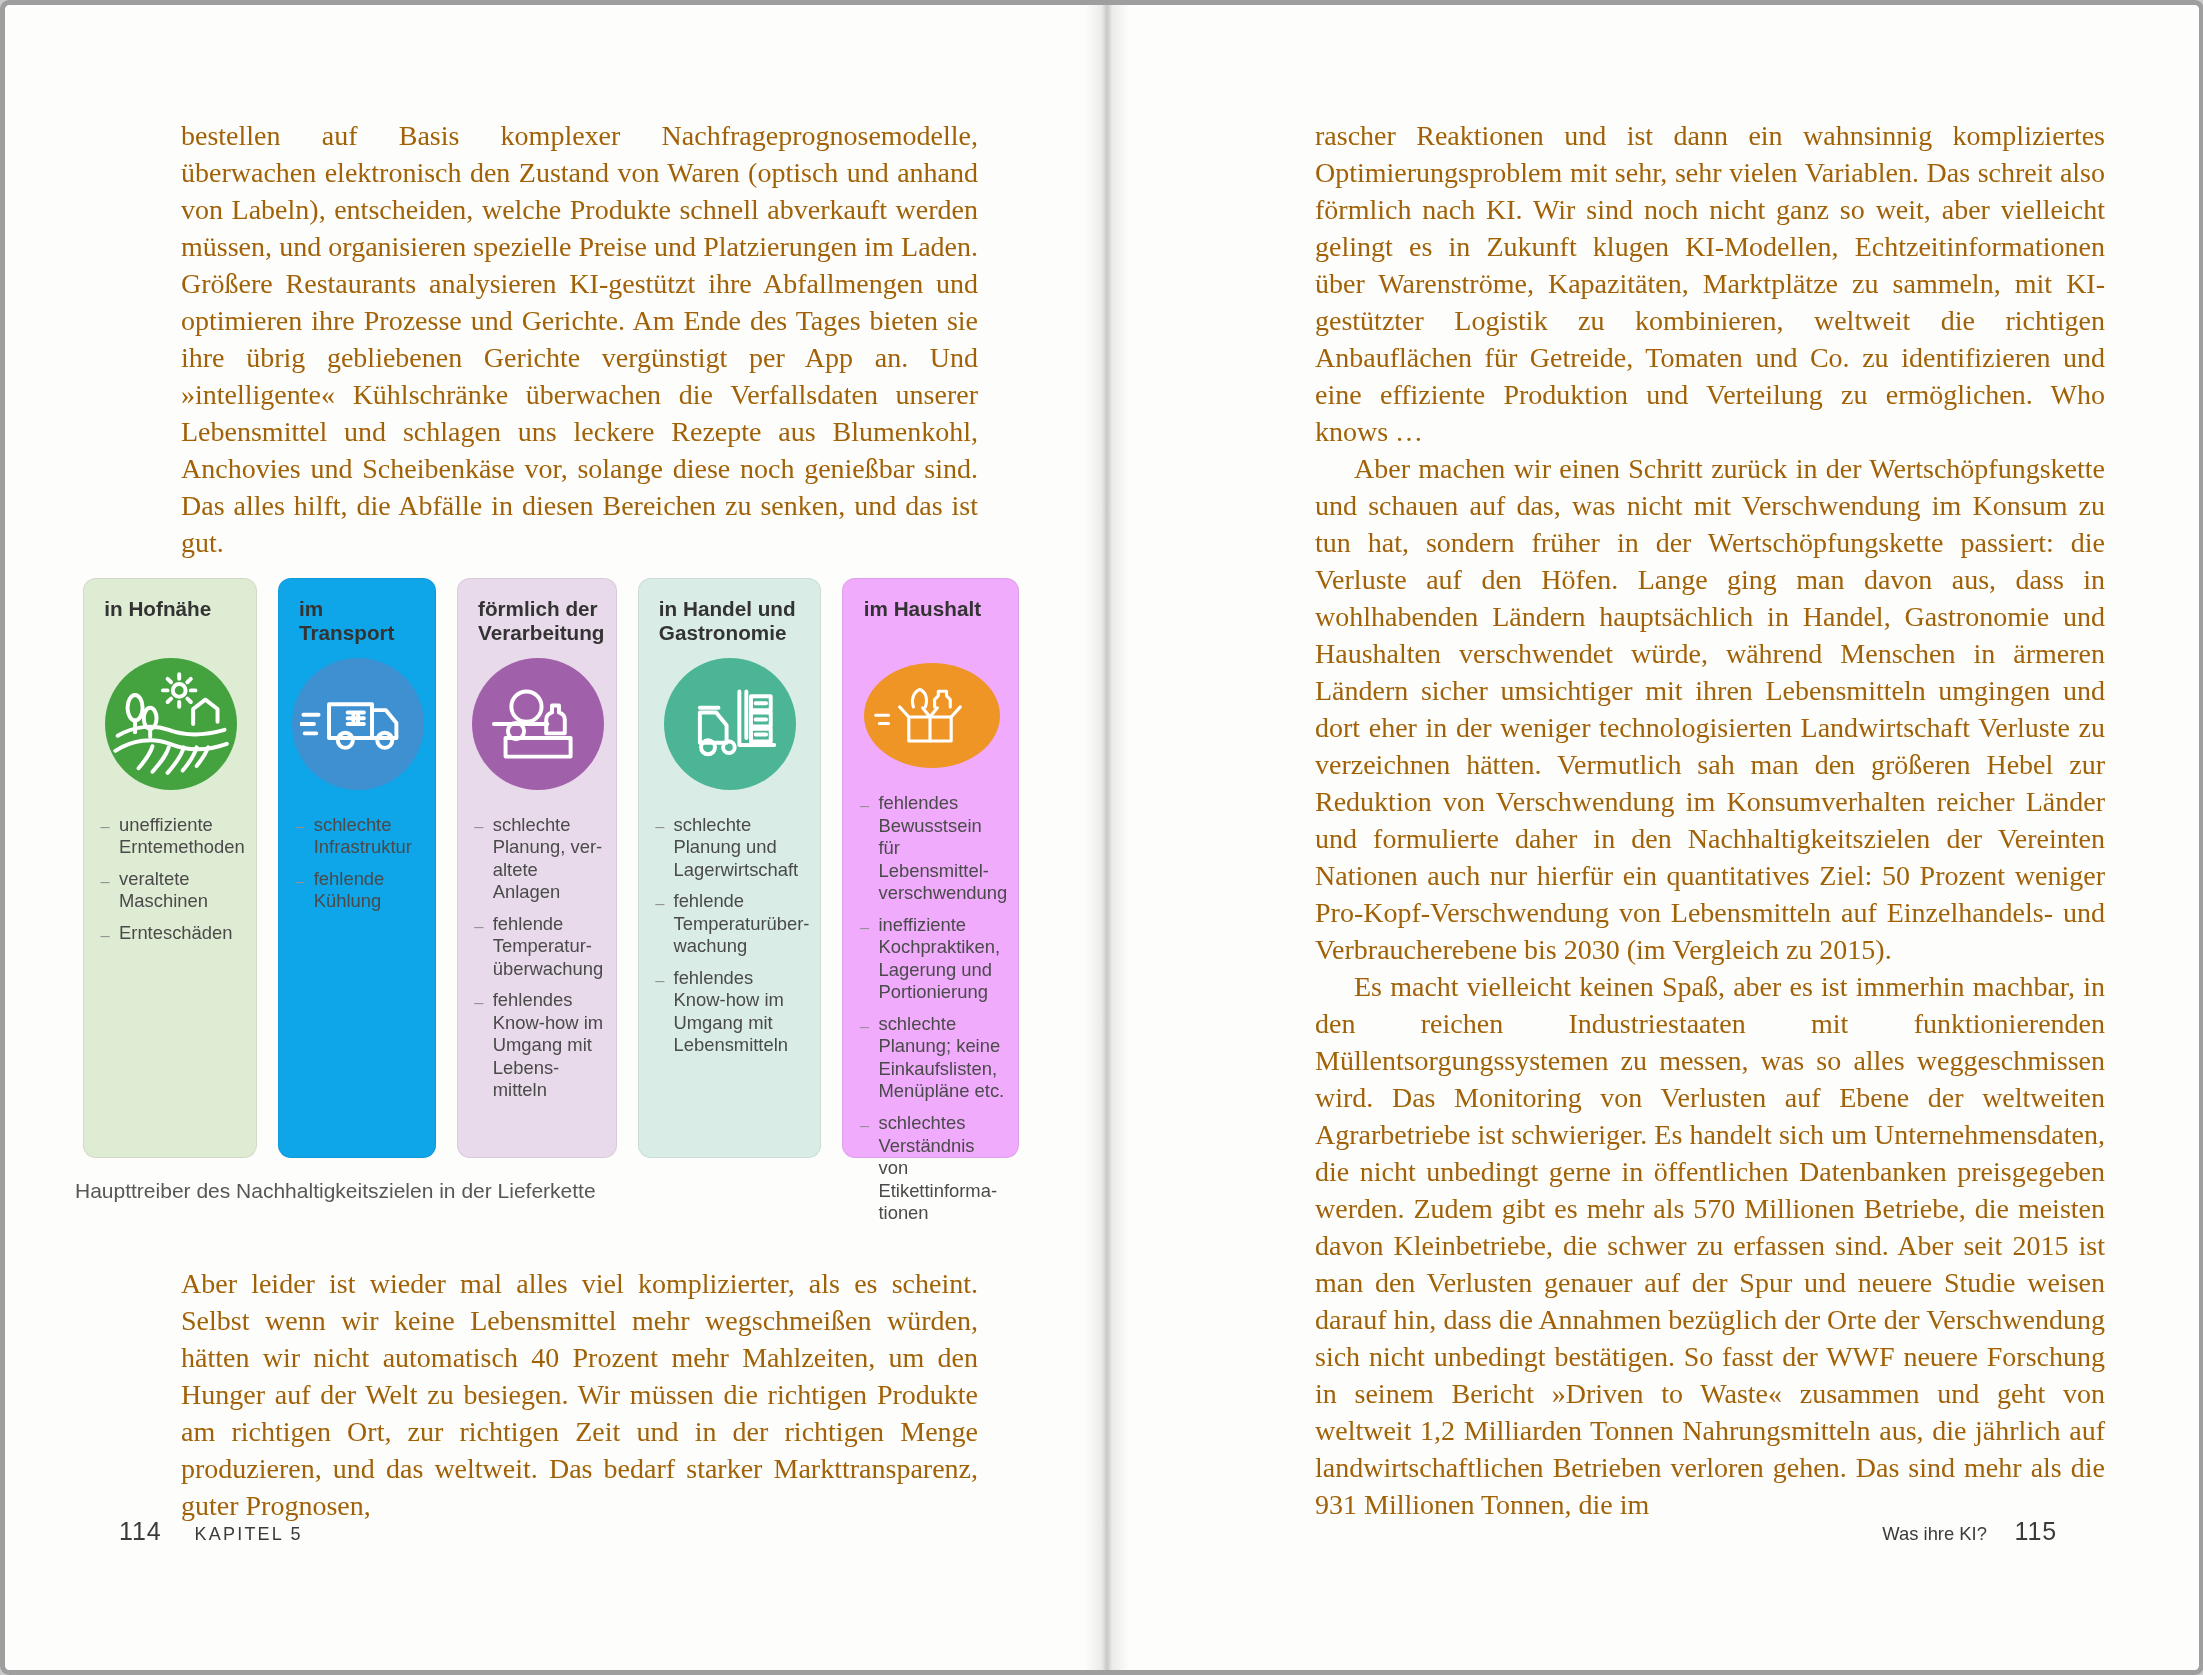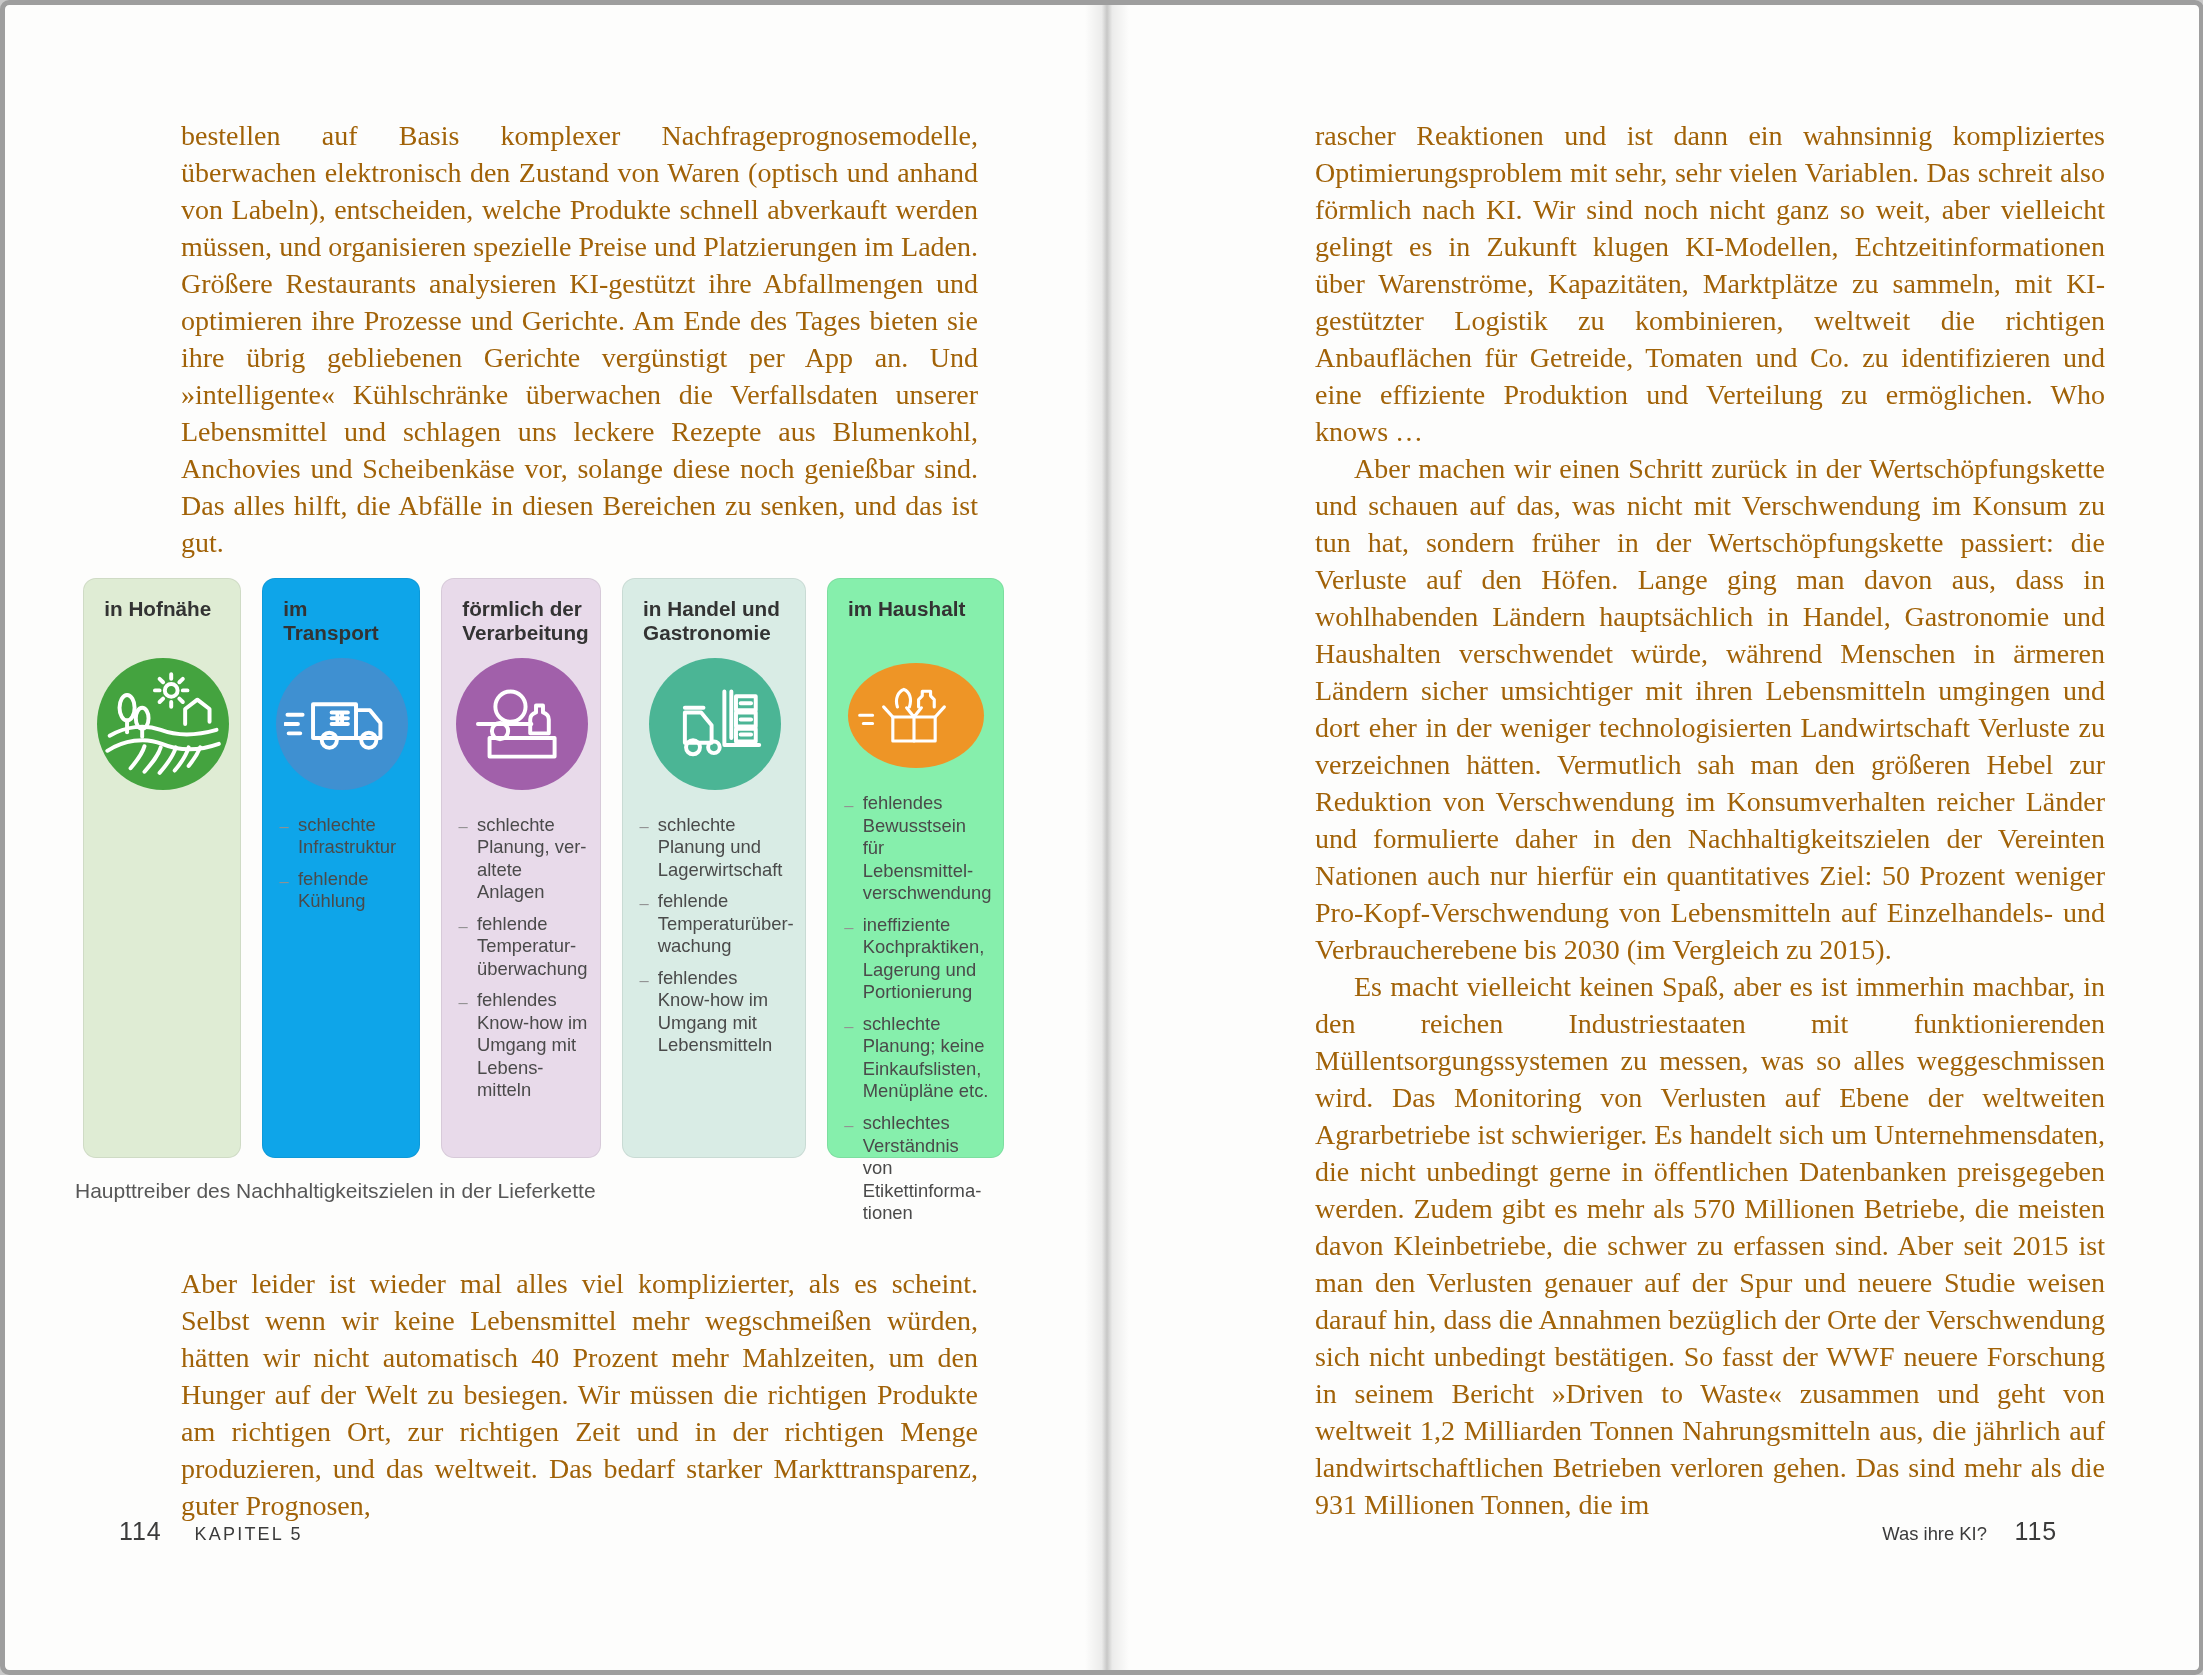--- a/index.html
+++ b/index.html
@@ -101,20 +101,25 @@
           <path d="M19 47v10"></path>
             <ellipse cx="19" cy="36" rx="6.5" ry="11"></ellipse>
           <path d="M32 53v8"></path>
             <ellipse cx="32" cy="45" rx="5.5" ry="9"></ellipse>
           <path d="M69 50v-13l10.5-8 10.5 8v11"></path>
           <path d="M4 60c14-8 30-10 44-5 16 6 34 4 48 0"></path>
           <path d="M2 73c14-9 32-12 47-6 17 7 35 5 49 0"></path>
           <path d="M22 88c6-7 10-12 12-19M34 91c7-8 12-14 14-21M47 92c7-8 12-15 14-22M60 90c6-7 10-13 12-20M72 86c5-6 8-11 10-16"></path>
         </svg>
       </div>
+      <ul class="card-list">
+        <li>uneffiziente Erntemethoden</li>
+        <li>veraltete Maschinen</li>
+        <li>Ernteschäden</li>
+      </ul>
     </div>
 
     <div class="card" style="background: #0ea5e9;">
       <div class="card-title">im Transport</div>
       <div class="icon-wrap" style="background: rgb(63, 144, 209);">
         <svg viewBox="0 0 100 100" class="ico">
           <path d="M3 42h13M1 50h11M4 58h10"></path>
           <path d="M25 33h37v29H25z"></path>
           <path d="M62 38h12l9 11v13H62"></path>
           <path d="M41 40h14M41 45h14M41 50h14M46 40v10M50 40v10"></path>
@@ -161,21 +166,21 @@
           <path d="M72 32h9M72 46h9M72 59h9"></path>
         </svg>
       </div>
       <ul class="card-list">
         <li>schlechte Planung und Lagerwirtschaft</li>
         <li>fehlende Temperaturüber­wachung</li>
         <li>fehlendes Know-how im Umgang mit Lebens­mitteln</li>
       </ul>
     </div>
 
-    <div class="card" style="background: #86efac;">
+    <div class="card" style="background: #f0abfc;">
       <div class="card-title">im Haushalt</div>
       <div class="icon-wrap oval" style="background: rgb(238, 149, 38);">
         <svg viewBox="0 0 130 100" class="ico">
           <path d="M4 50h14M8 59h10"></path>
           <path d="M40 52h46v26H40z"></path>
           <path d="M63 52v26"></path>
           <path d="M40 52l-10-11M86 52l10-11M63 52l-8-10M63 52l8-10"></path>
           <path d="M45 41c-3-9 1-17 7-19 6 2 9 10 6 19"></path>
           <path d="M68 41v-8l4-4v-5h9v5l4 4v8"></path>
         </svg>

